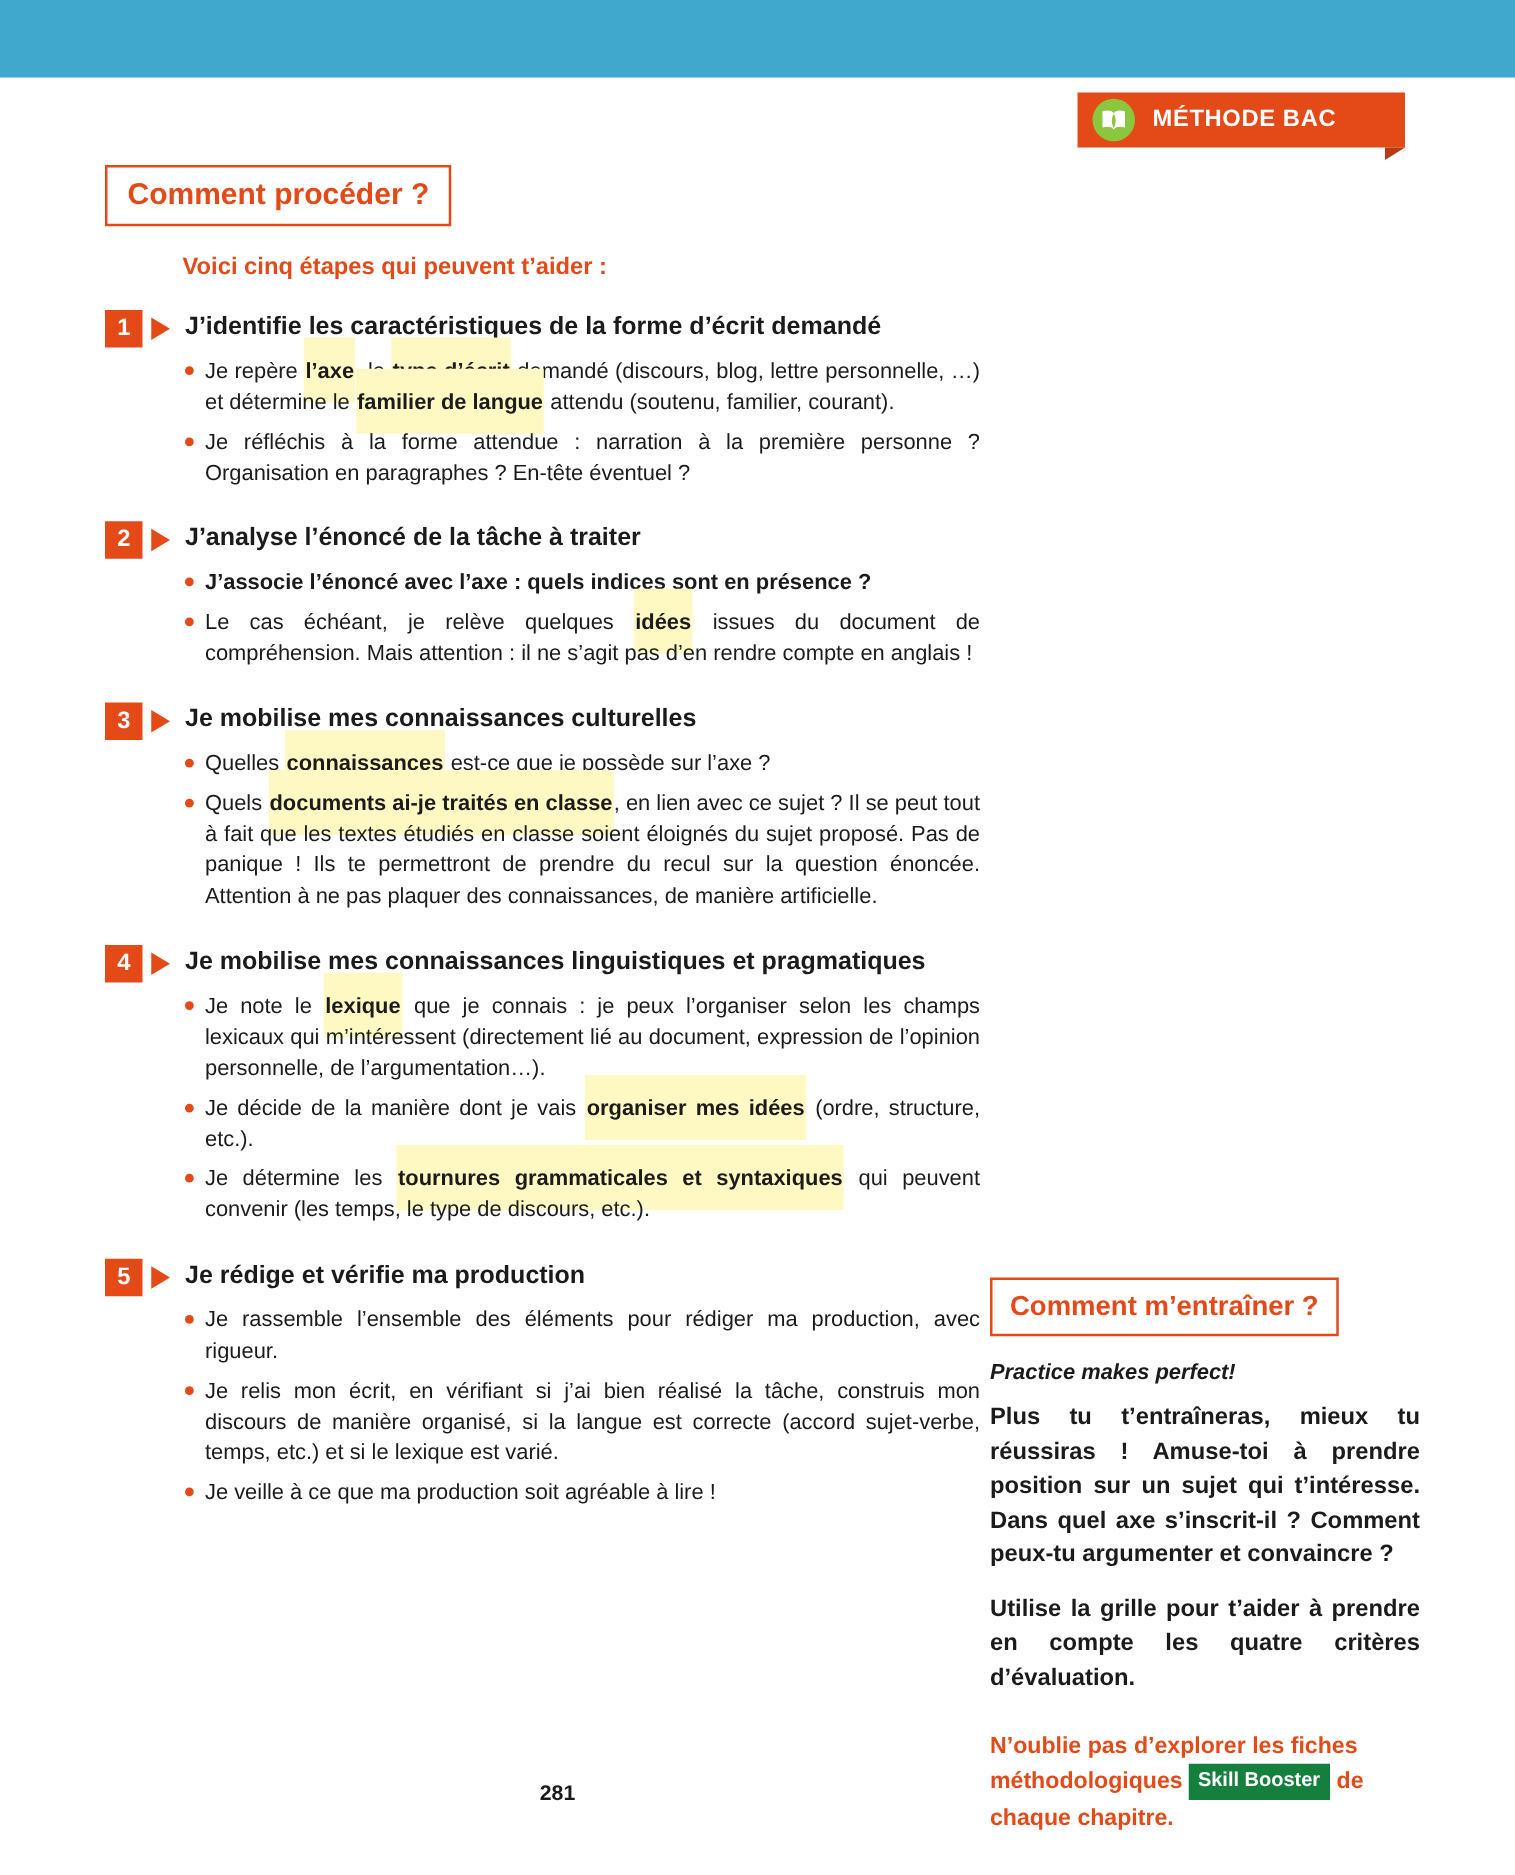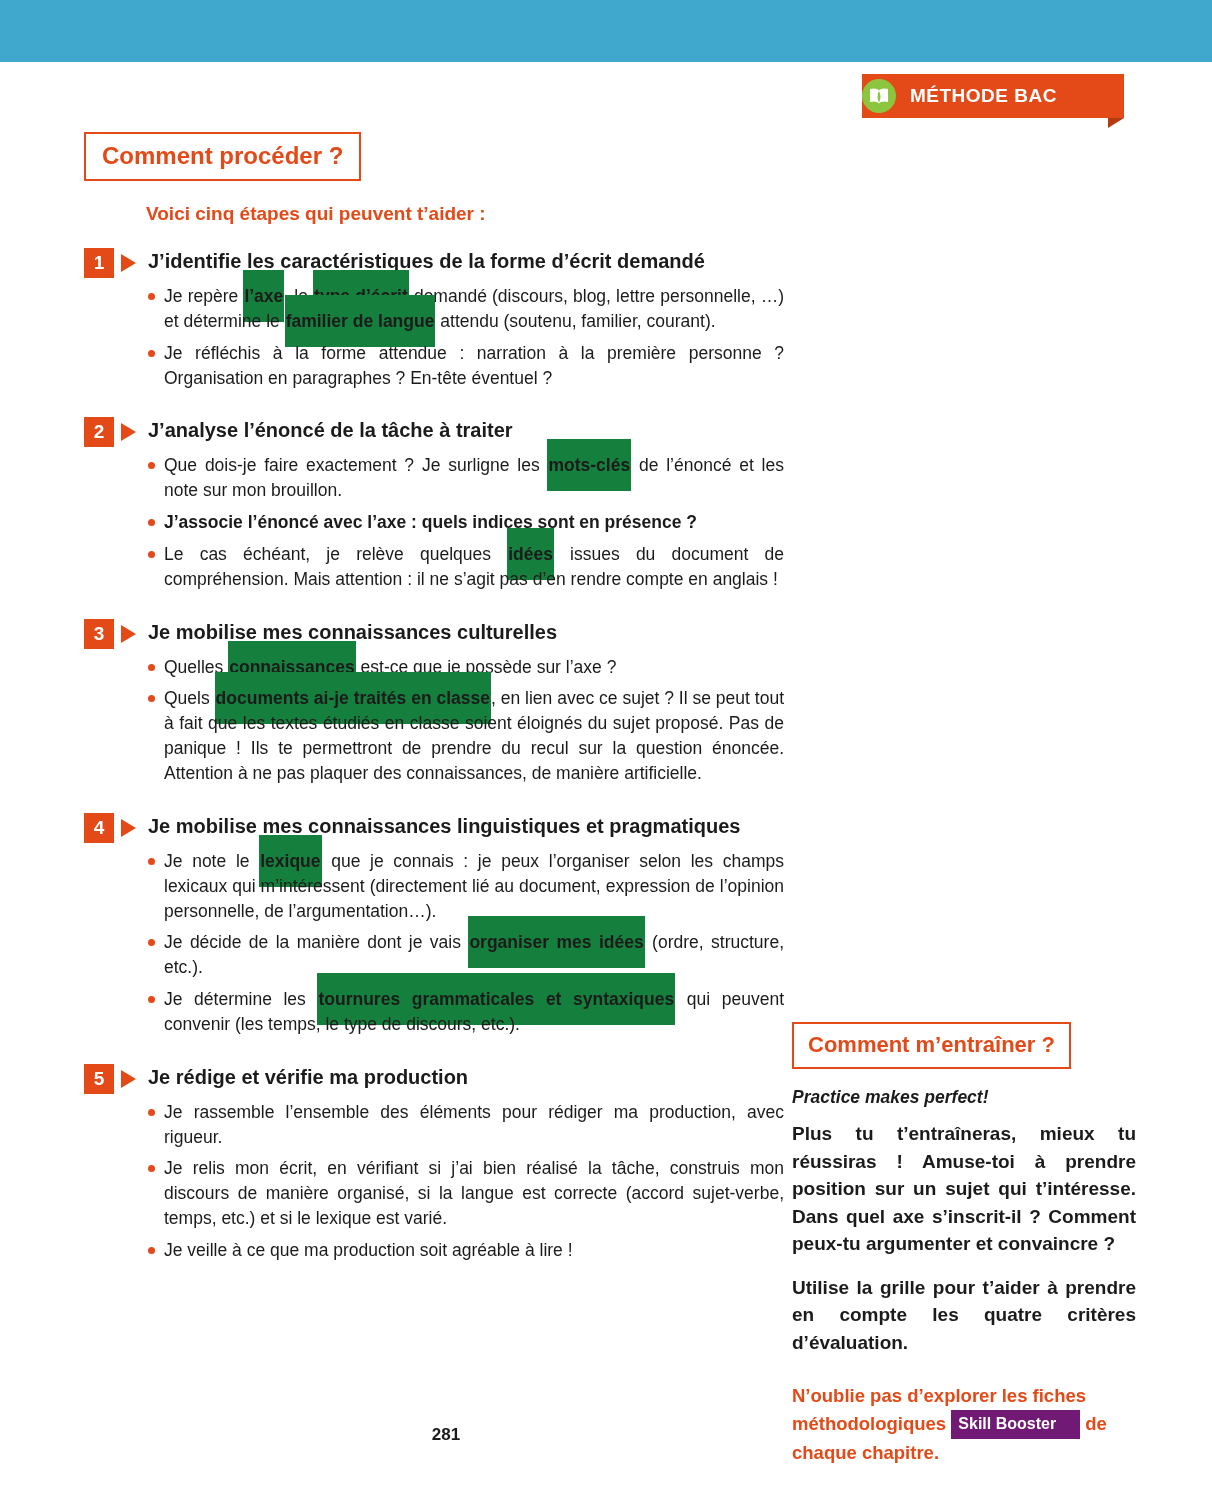--- a/index.html
+++ b/index.html
@@ -19,21 +19,21 @@
     background: #41a8cd;
   }
   .badge {
     position: absolute;
     top: 74px; left: 862px;
     width: 262px; height: 44px;
     background: #e44a18;
     color: #ffffff;
     display: flex;
     align-items: center;
-    padding-left: 0;
+    padding-left: 12px;
     letter-spacing: .5px;
   }
   .badge::after {
     content: "";
     position: absolute;
     right: -0px; top: 44px;
     border-left: 16px solid #b83a10;
     border-bottom: 10px solid transparent;
   }
   .badge-circle {
@@ -130,21 +130,21 @@
     text-align: justify;
   }
   ul.bullets li::before {
     content: "";
     position: absolute;
     left: 2px; top: 9px;
     width: 7px; height: 7px;
     border-radius: 50%;
     background: #e44a18;
   }
-  .hl { background: #15803d; padding: 16px 1px; }
+  .hl { background: #fef9c3; padding: 16px 1px; }
   .bold { font-weight: bold; }
 
   
   .side-title-box {
     display: inline-block;
     border: 2px solid #e44a18;
     color: #e44a18;
     font-size: 22px;
     font-weight: bold;
     padding: 8px 14px 9px 14px;
@@ -167,25 +167,25 @@
   }
   .side-final {
     font-size: 18.5px;
     font-weight: bold;
     color: #e44a18;
     line-height: 1.5;
     margin: 26px 0 0 0;
   }
   .skill-booster {
     display: inline-block;
-    background: #701a75;
+    background: #15803d;
     color: #ffffff;
     font-size: 16px;
     font-weight: bold;
-    padding: 2px 24px 3px 7px;
+    padding: 2px 8px 3px 7px;
     vertical-align: 1px;
   }
   .page-num {
     position: absolute;
     left: 0; right: 0;
     top: 1425px;
     text-align: center;
     font-size: 17px;
     font-weight: bold;
     color: #1b1b1b;
@@ -224,21 +224,20 @@
             <li><span>Je réfléchis à la forme attendue : narration à la première personne ? Organisation en paragraphes ? En-tête éventuel ?</span></li>
           </ul>
         </div>
         <div class="step">
           <div class="step-head">
             <div class="step-num">2</div>
             <div class="step-arrow"></div>
             <div class="step-title">J’analyse l’énoncé de la tâche à traiter</div>
           </div>
           <ul class="bullets">
-            <li><span>Que dois-je faire exactement ? Je surligne les </span><span class="hl bold">mots-clés</span><span> de l’énoncé et les note sur mon brouillon.</span></li>
             <li><span class="bold">J’associe l’énoncé avec l’axe : quels indices sont en présence ?</span></li>
             <li><span>Le cas échéant, je relève quelques </span><span class="hl bold">idées</span><span> issues du document de compréhension. Mais attention : il ne s’agit pas d’en rendre compte en anglais !</span></li>
           </ul>
         </div>
         <div class="step">
           <div class="step-head">
             <div class="step-num">3</div>
             <div class="step-arrow"></div>
             <div class="step-title">Je mobilise mes connaissances culturelles</div>
           </div>

